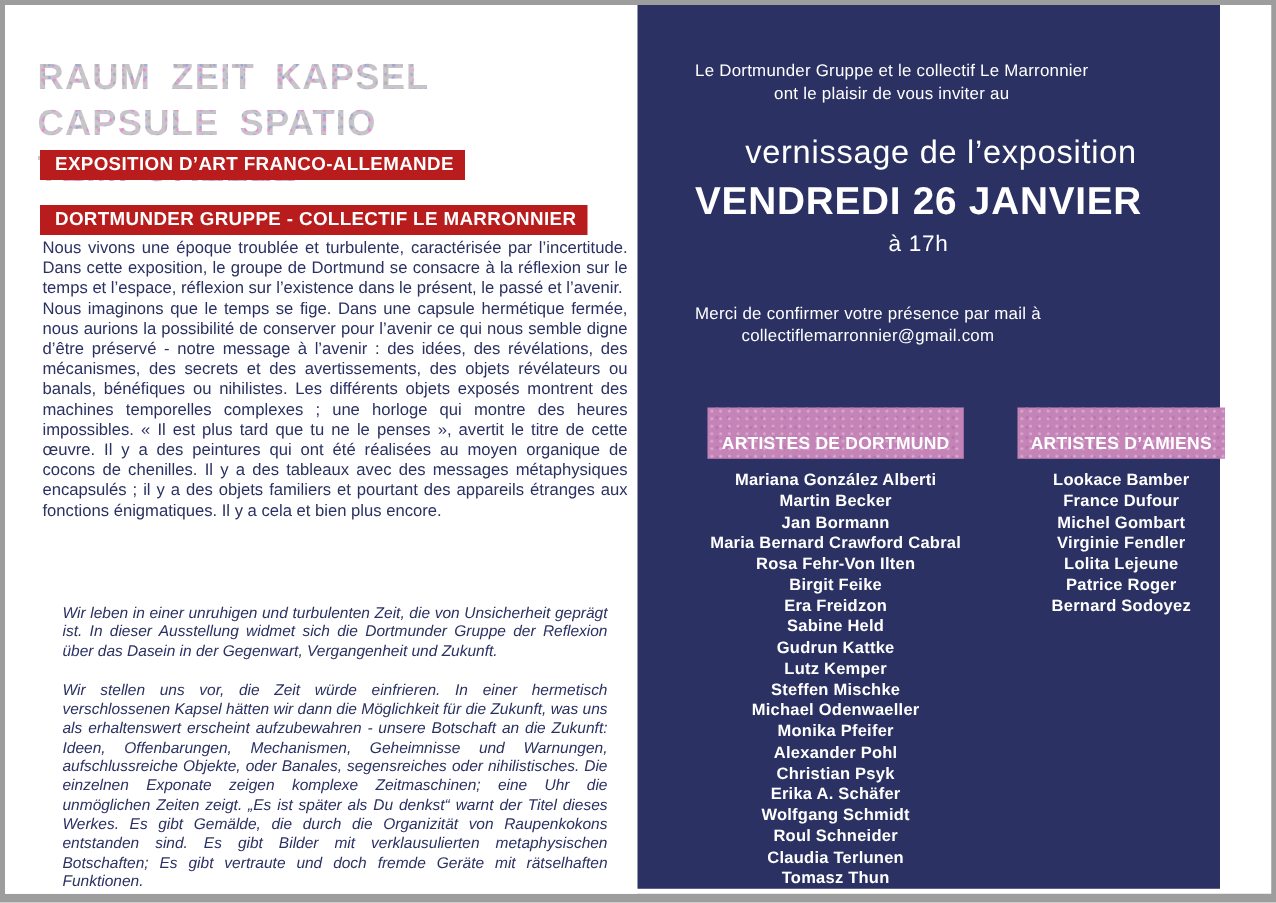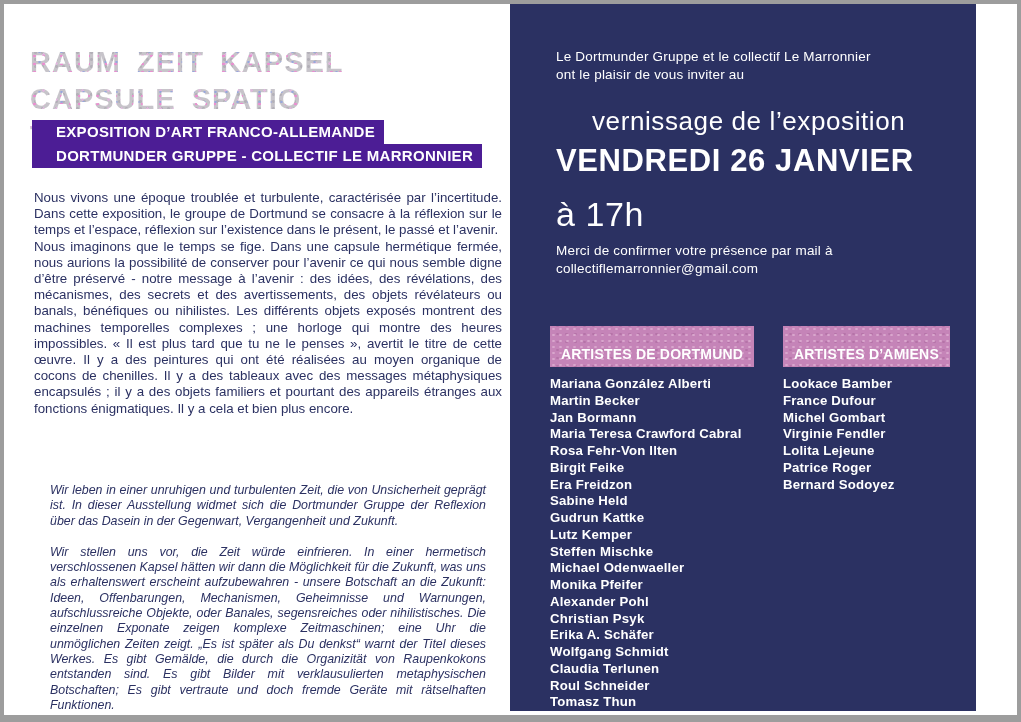--- a/index.html
+++ b/index.html
@@ -13,21 +13,21 @@
   }
   .page {
     position:absolute; left:4px; top:4px;
     width:1013px; height:711px;
     background:#ffffff;
   }
   .left-pane { position:absolute; left:0; top:0; width:506px; height:100%; background:#ffffff; }
   .right-pane {
     position:absolute; left:506px; top:0;
     width:466px; height:707px;
-    background:#2b3162; color:#ffffff;
+    background:#2b3162; color:#ffffff;text-align:center;
   }
 
   
   .title {
     position:absolute; left:26px; top:40px;
     font-size:29px; line-height:37px; font-weight:800;
     letter-spacing:1px; word-spacing:7px;
     text-transform:uppercase;
     background-color:#c7c4ca;
     background-image:
@@ -37,24 +37,24 @@
       radial-gradient(circle, #b3b0b8 1.2px, transparent 1.7px);
     background-size: 9px 8px, 11px 10px, 13px 9px, 7px 7px;
     background-position: 0 0, 4px 3px, 7px 6px, 2px 5px;
     -webkit-background-clip:text;
     background-clip:text;
     color:transparent;
   }
   .banners { position:absolute; left:28px; top:116px; }
   .banner {
     display:table;
-    background:#4c1d95; color:#ffffff;
+    background:#b91c1c; color:#ffffff;
     font-weight:700; font-size:15px; letter-spacing:.3px;
-    padding:3px 9px 4px 24px;
-    margin-bottom:0;
+    padding:3px 9px 4px 12px;
+    margin-bottom:20px;
     white-space:nowrap;
   }
   .french {
     position:absolute; left:30px; top:186px; width:468px;
     color:#2b3162; font-size:13.3px; line-height:16.2px;
     text-align:justify;
   }
   .french p { margin:0; }
   .german {
     position:absolute; left:30px; top:463px; width:468px;
@@ -65,21 +65,21 @@
 
   
   .intro {
     position:absolute; left:46px; top:44px;
     font-size:13.5px; line-height:17.5px; font-weight:400;
     white-space:pre-line; letter-spacing:.2px;
   }
   .event { position:absolute; left:46px; top:102px; }
   .event-l1 { font-size:26px; font-weight:300; letter-spacing:.6px;margin-left:36px; }
   .event-l2 { font-size:31px; font-weight:800; letter-spacing:.6px; margin-top:6px; }
-  .event-l3 { font-size:34px; font-weight:300; letter-spacing:.6px; margin-top:16px; }
+  .event-l3 { font-size:18px; font-weight:300; letter-spacing:.6px; margin-top:6px; }
   .rsvp {
     position:absolute; left:46px; top:238px;
     font-size:13.5px; line-height:17.5px; letter-spacing:.2px;
   }
   .artist-col { position:absolute; top:322px; }
   .col-dortmund { left:40px; width:237px; }
   .col-amiens { left:273px; width:228px; }
   .col-header {
     display:inline-block;
     background-color:#c584b8;
@@ -140,36 +140,36 @@
       <div>Merci de confirmer votre présence par mail à</div>
       <div>collectiflemarronnier@gmail.com</div>
     </div>
 
     <div class="artist-col col-dortmund">
       <div class="col-header">ARTISTES DE DORTMUND</div>
       <ul class="names">
           <li>Mariana González Alberti</li>
           <li>Martin Becker</li>
           <li>Jan Bormann</li>
-          <li>Maria Teresa Crawford Cabral</li>
+          <li>Maria Bernard Crawford Cabral</li>
           <li>Rosa Fehr-Von Ilten</li>
           <li>Birgit Feike</li>
           <li>Era Freidzon</li>
           <li>Sabine Held</li>
           <li>Gudrun Kattke</li>
           <li>Lutz Kemper</li>
           <li class="regular">Steffen Mischke</li>
           <li>Michael Odenwaeller</li>
           <li>Monika Pfeifer</li>
           <li>Alexander Pohl</li>
           <li>Christian Psyk</li>
           <li>Erika A. Schäfer</li>
           <li>Wolfgang Schmidt</li>
+          <li>Roul Schneider</li>
           <li>Claudia Terlunen</li>
-          <li>Roul Schneider</li>
           <li>Tomasz Thun</li>
         </ul>
     </div>
 
     <div class="artist-col col-amiens">
       <div class="col-header">ARTISTES D’AMIENS</div>
       <ul class="names">
           <li>Lookace Bamber</li>
           <li>France Dufour</li>
           <li>Michel Gombart</li>

